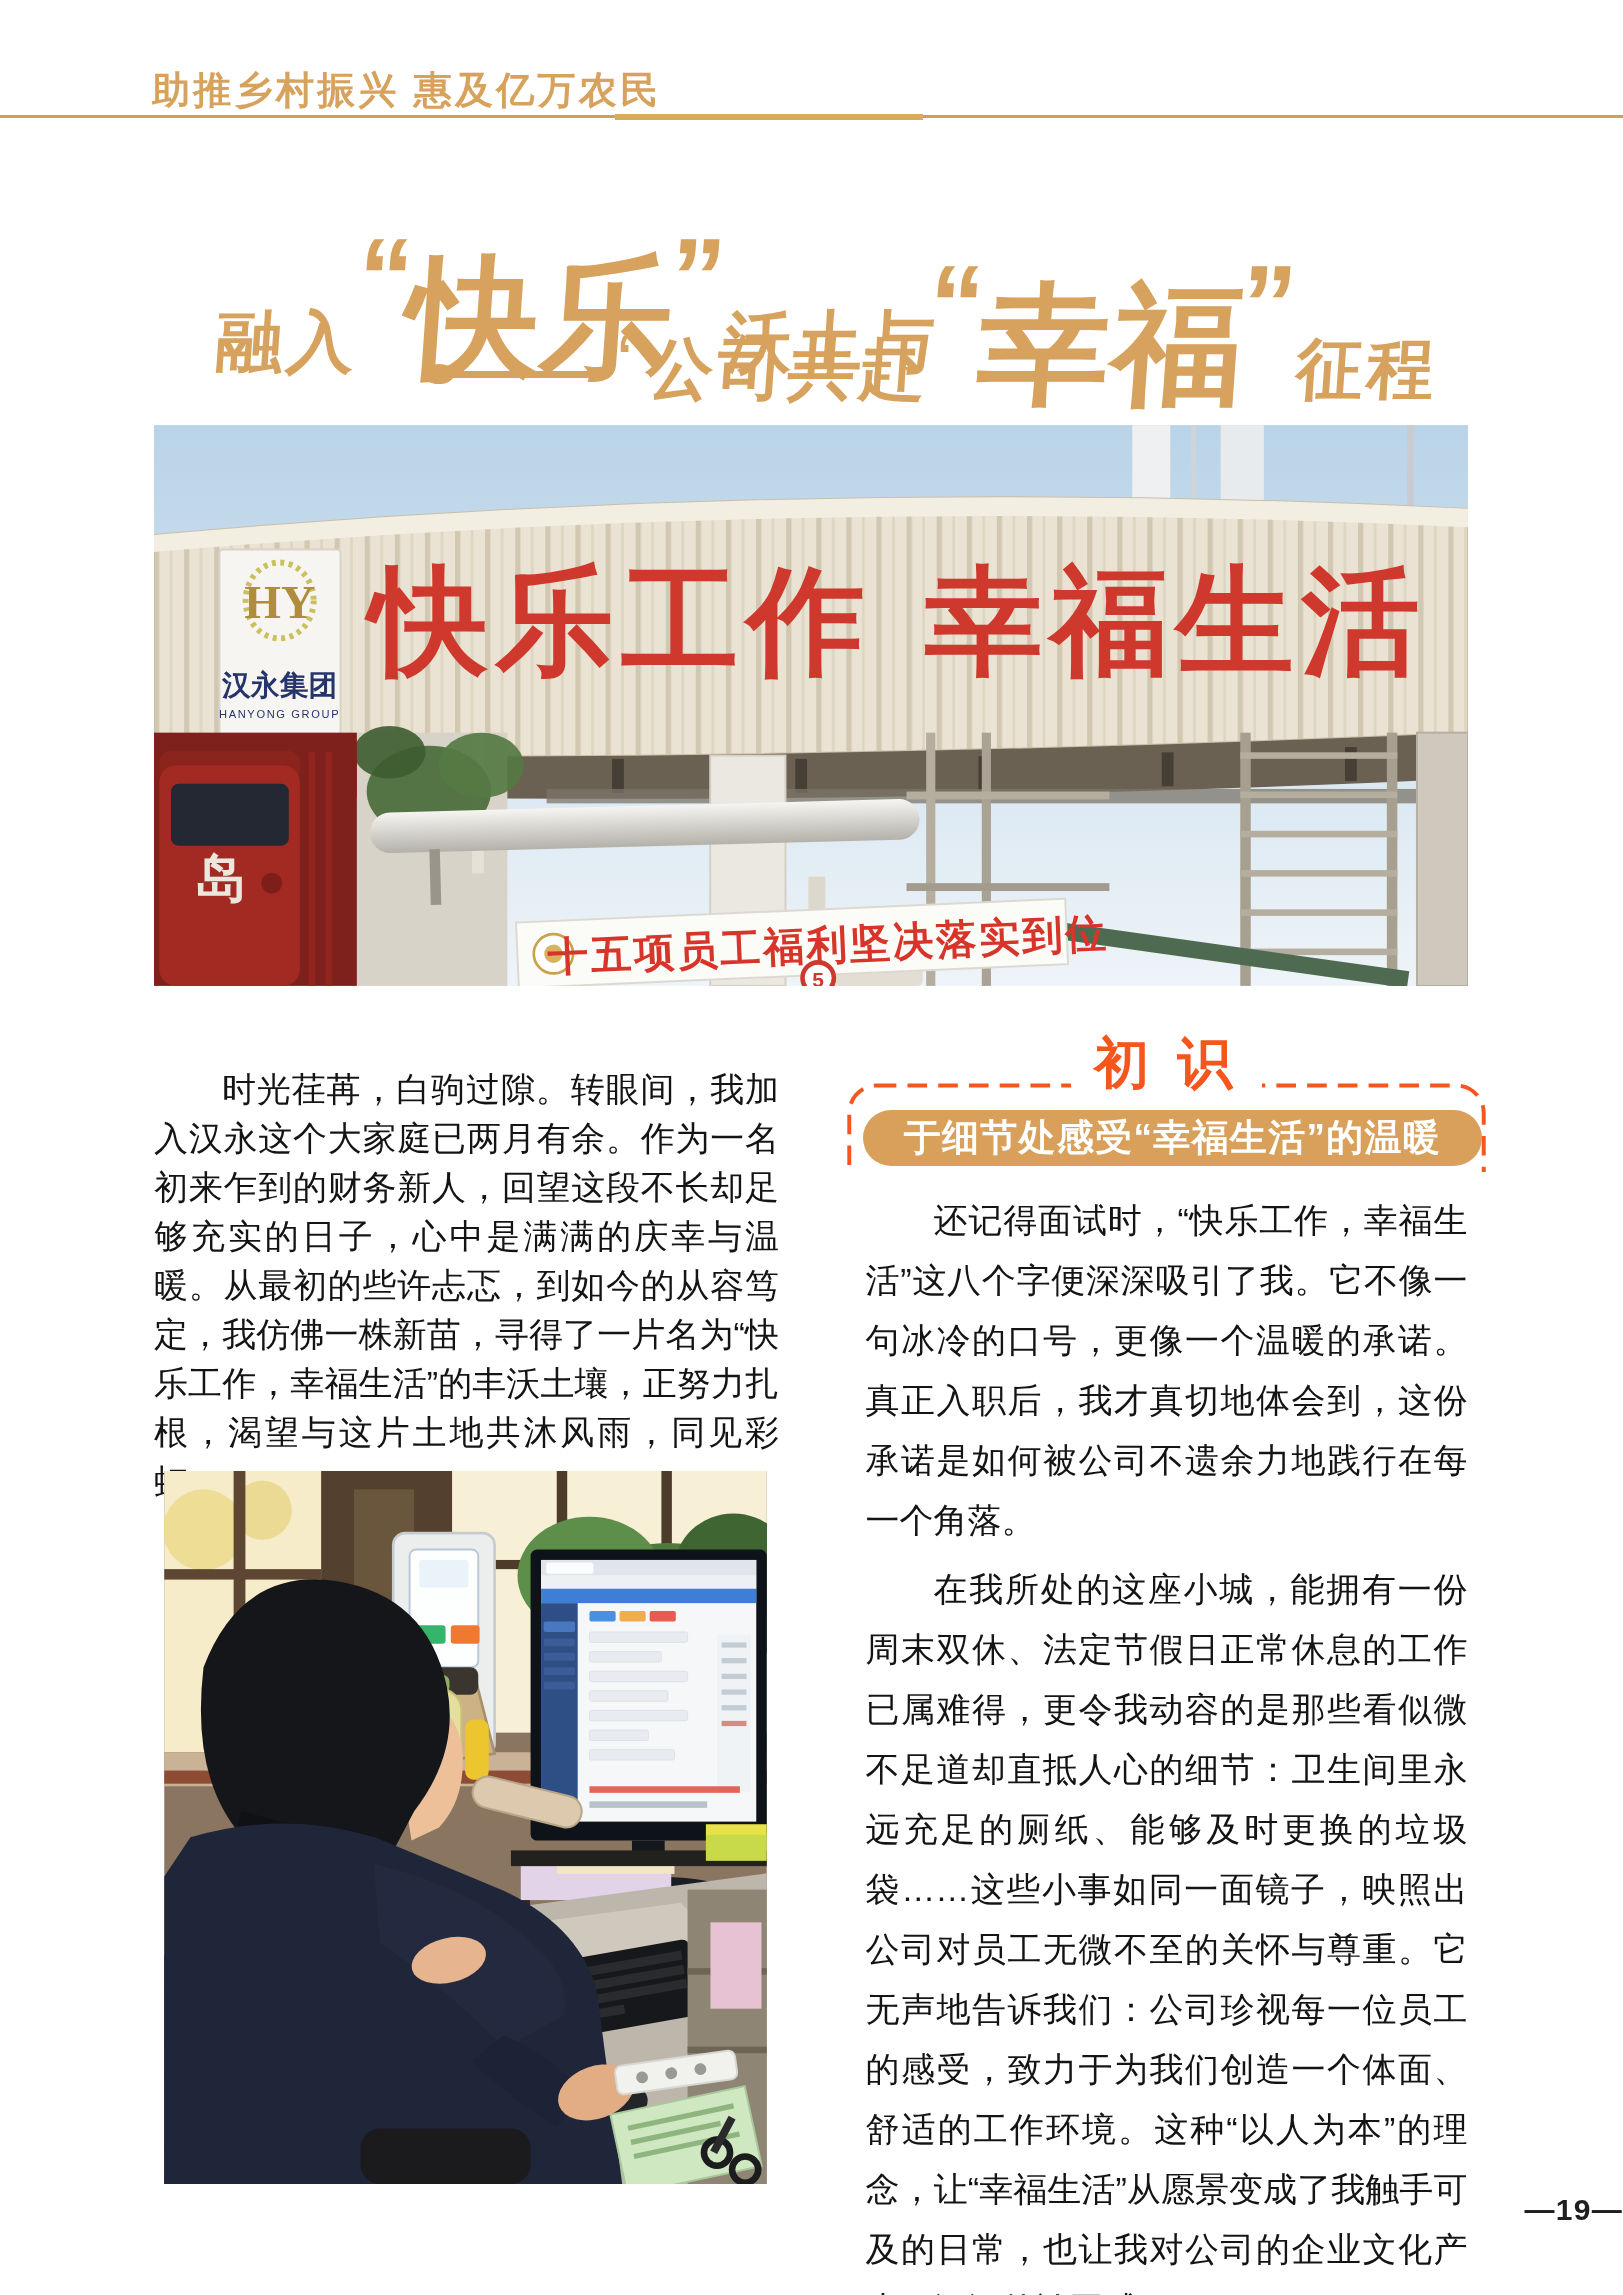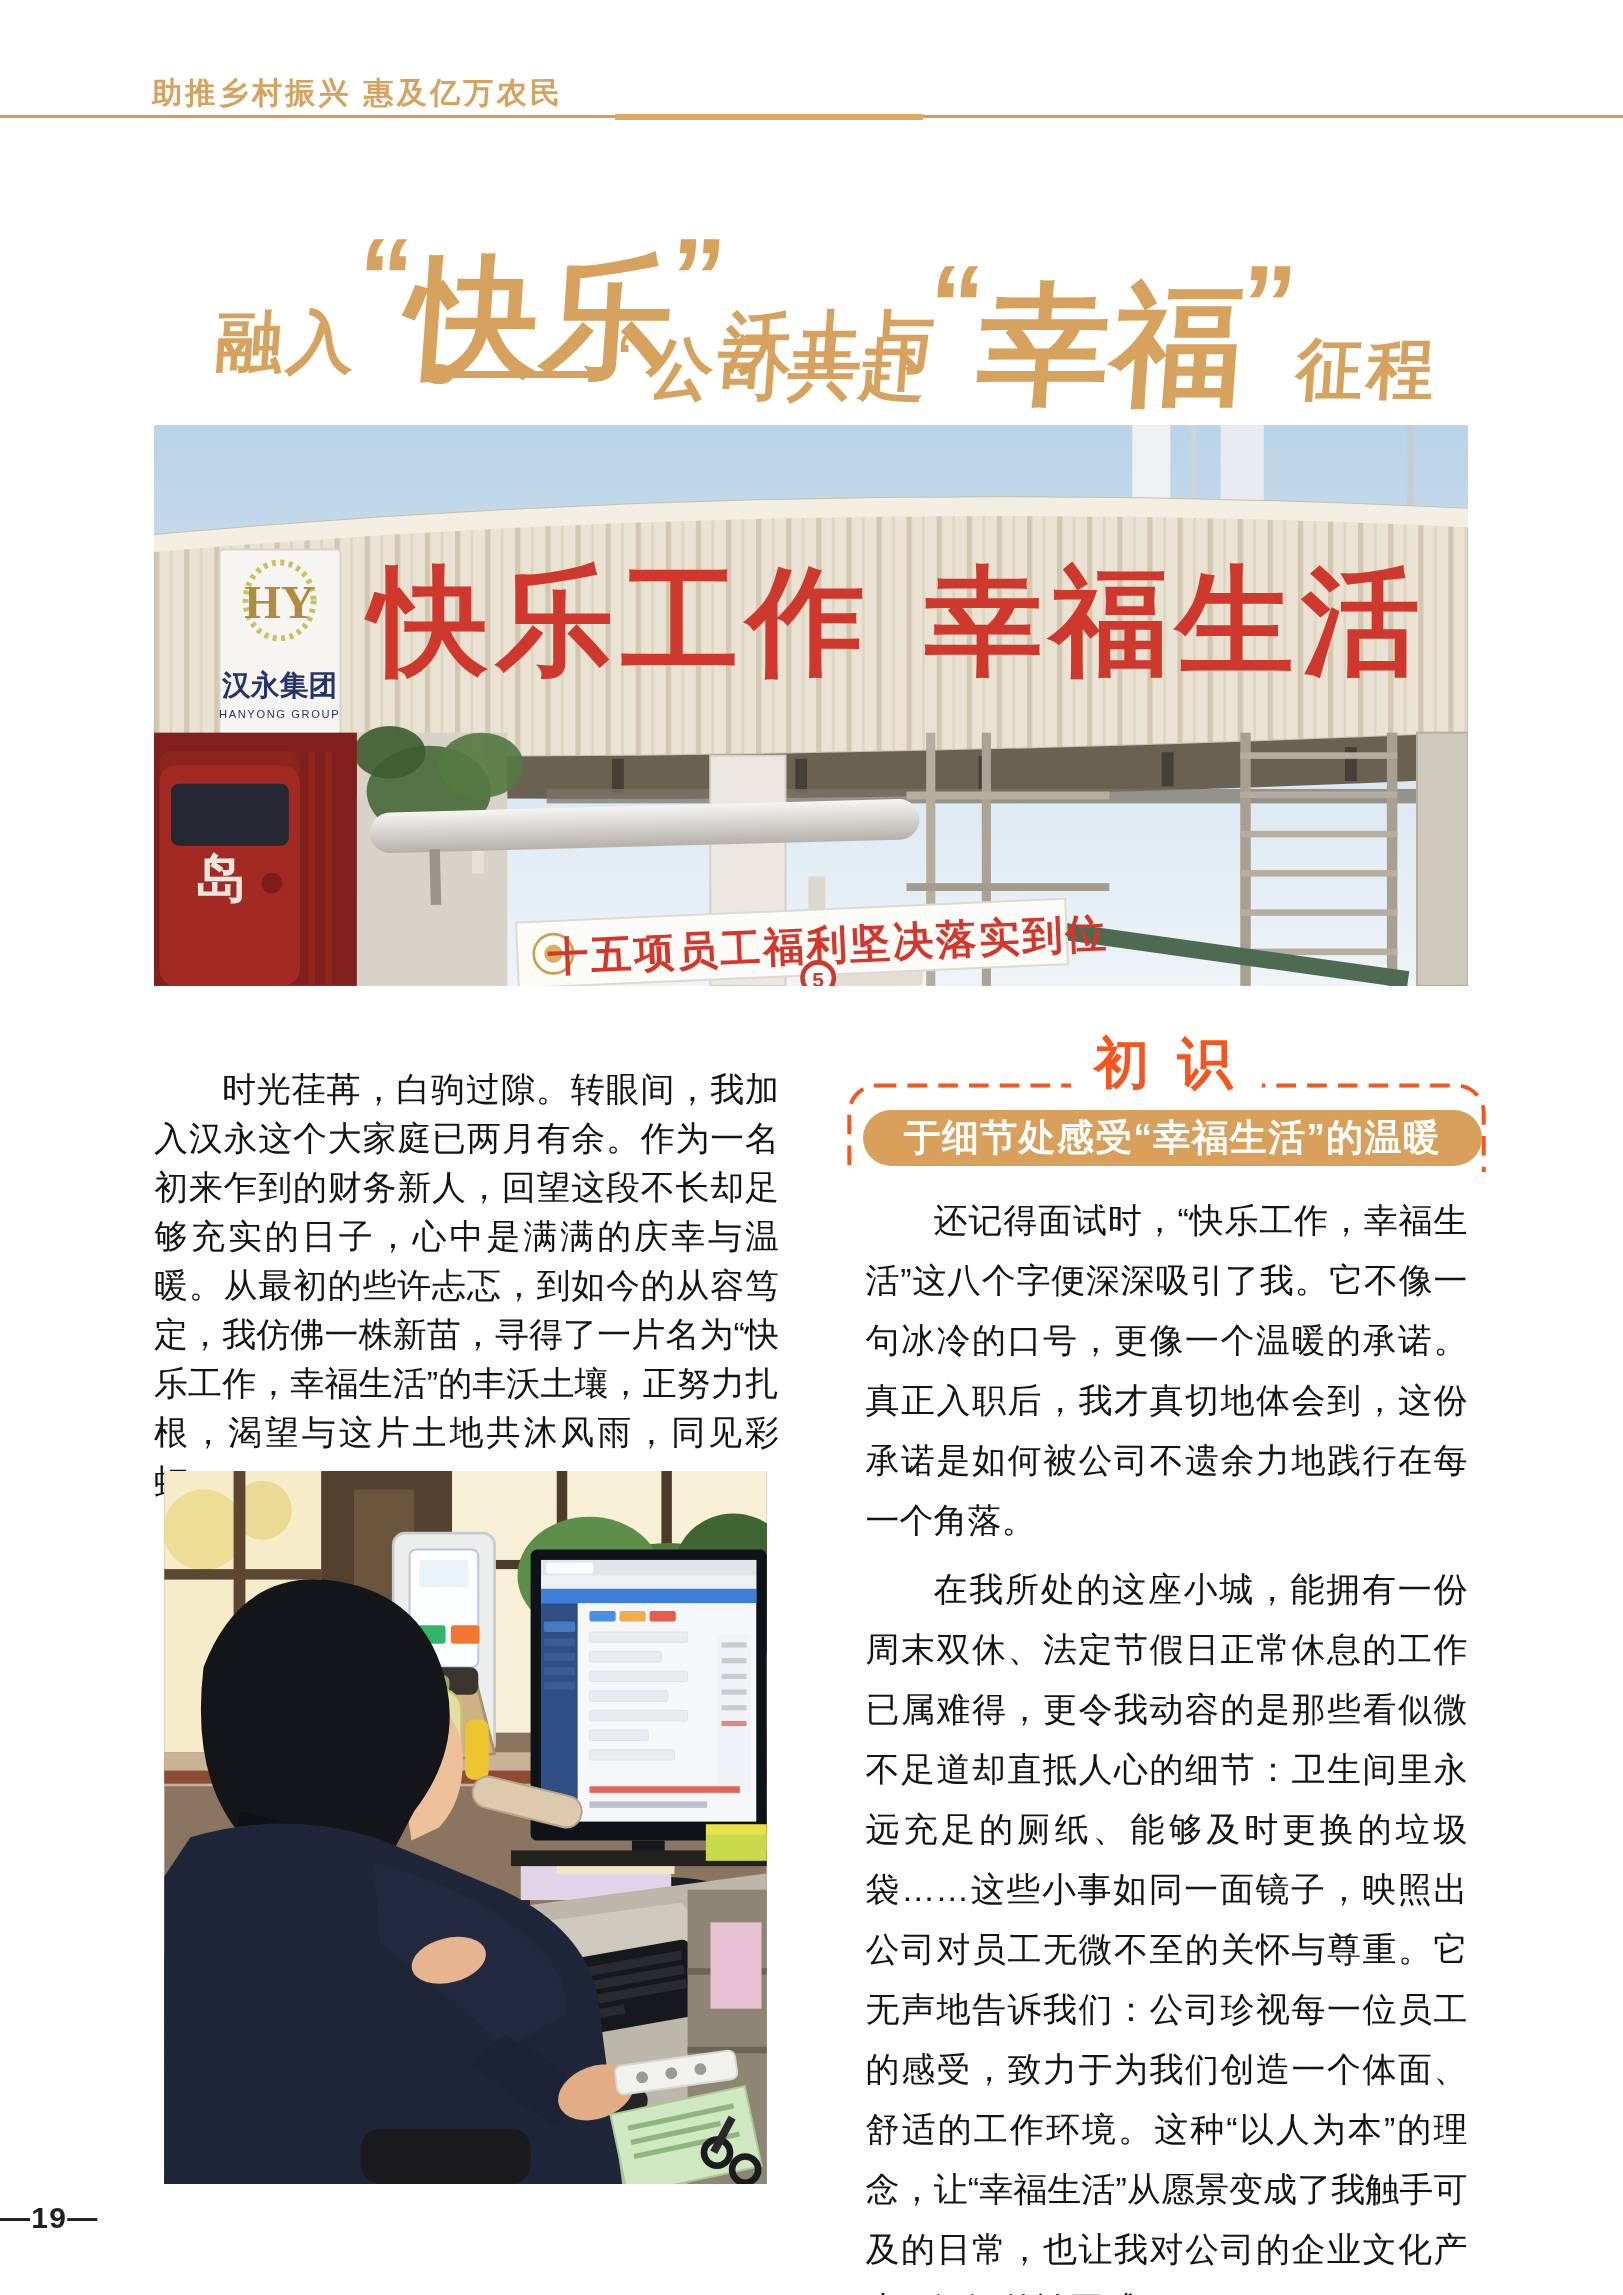--- a/index.html
+++ b/index.html
@@ -1,21 +1,21 @@
 <!DOCTYPE html>
 <html style="font-size:10.5px"><head>
 <meta charset="utf-8">
 <style>
   html,body{margin:0;padding:0;background:#ffffff;}
   .page{position:relative;width:1623px;height:2295px;background:#fff;overflow:hidden;
         font-family:"Liberation Sans","DejaVu Sans",sans-serif;color:#141414;}
 
   
-  .hdr{position:absolute;left:152px;top:65px;font-size:30px;font-weight:900;
-       color:#D6A25D;letter-spacing:3.3px;margin-top:8px;}
+  .hdr{position:absolute;left:152px;top:65px;font-size:38px;font-weight:900;
+       color:#D6A25D;letter-spacing:3.3px;}
   .rule{position:absolute;left:0;top:115px;width:1623px;height:3.3px;background:#CF9F58;}
   .rule-mid{position:absolute;left:615px;top:-1.3px;width:308px;height:5.9px;background:#DBAA62;}
 
   
   .t-line{position:absolute;display:flex;align-items:flex-end;color:#D6A25D;white-space:nowrap;}
   .t-line1{left:216px;top:196px;height:187px;}
   .t-line2{left:424px;top:250px;height:160px;}
   .t-small{font-size:67px;font-weight:900;transform:skewX(-4deg);letter-spacing:3.9px;padding-bottom:7.9px;line-height:1;}
   .t-big{font-size:131px;font-weight:900;transform:skewX(-4deg);letter-spacing:2.6px;line-height:1;}
   .t-quote{font-size:110px;font-weight:900;line-height:1;transform:translateY(-51px) skewX(-4deg);}
@@ -45,22 +45,22 @@
   .badge-box{position:relative;width:641px;height:105px;}
   .badge-dash{position:absolute;left:0;top:0;}
   .badge-label{position:absolute;top:-38px;left:50%;transform:translateX(-50%);
                background:#fff;padding:0 23.6px;font-size:55px;font-weight:700;
                color:#F4561E;letter-spacing:6.5px;line-height:1.25;white-space:nowrap;}
   .gold-bar{position:absolute;left:17px;right:5.2px;top:43px;height:56px;border-radius:28px;
             background:#D9A05B;display:flex;align-items:center;justify-content:center;
             color:#fff;font-size:37px;font-weight:900;letter-spacing:1.3px;white-space:nowrap;}
 
   
-  .footer{position:absolute;left:0;top:2193px;width:1623px;text-align:left;
-          font-size:30px;font-weight:700;color:#1f1f1f;letter-spacing:1.3px;margin-top:8px;}
+  .footer{position:absolute;left:0;top:2193px;width:1623px;text-align:right;
+          font-size:30px;font-weight:700;color:#1f1f1f;letter-spacing:1.3px;}
 </style>
 </head>
 <body>
 
 <div class="page">
 
   <div class="hdr">助推乡村振兴  惠及亿万农民</div>
   <div class="rule">
       <div class="rule-mid"></div>
     </div>

